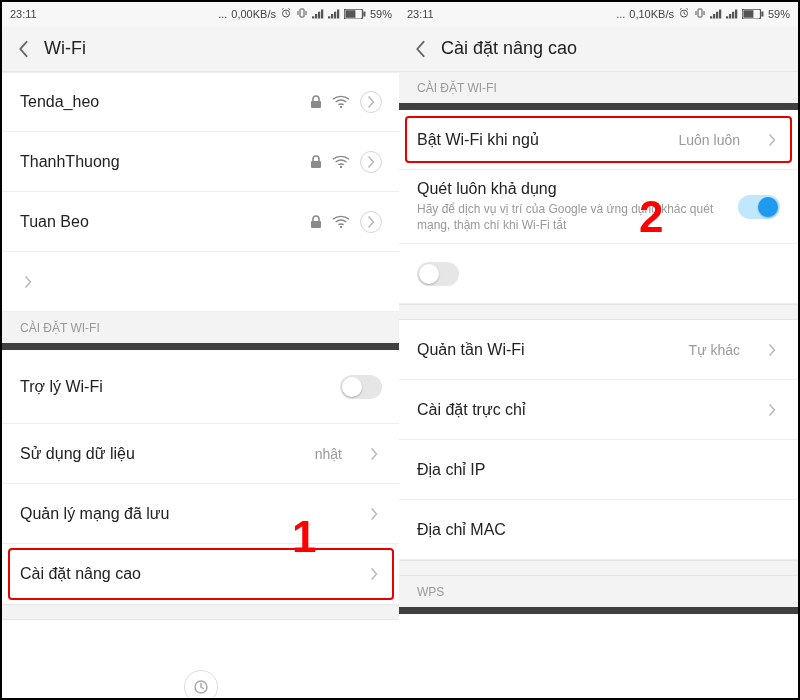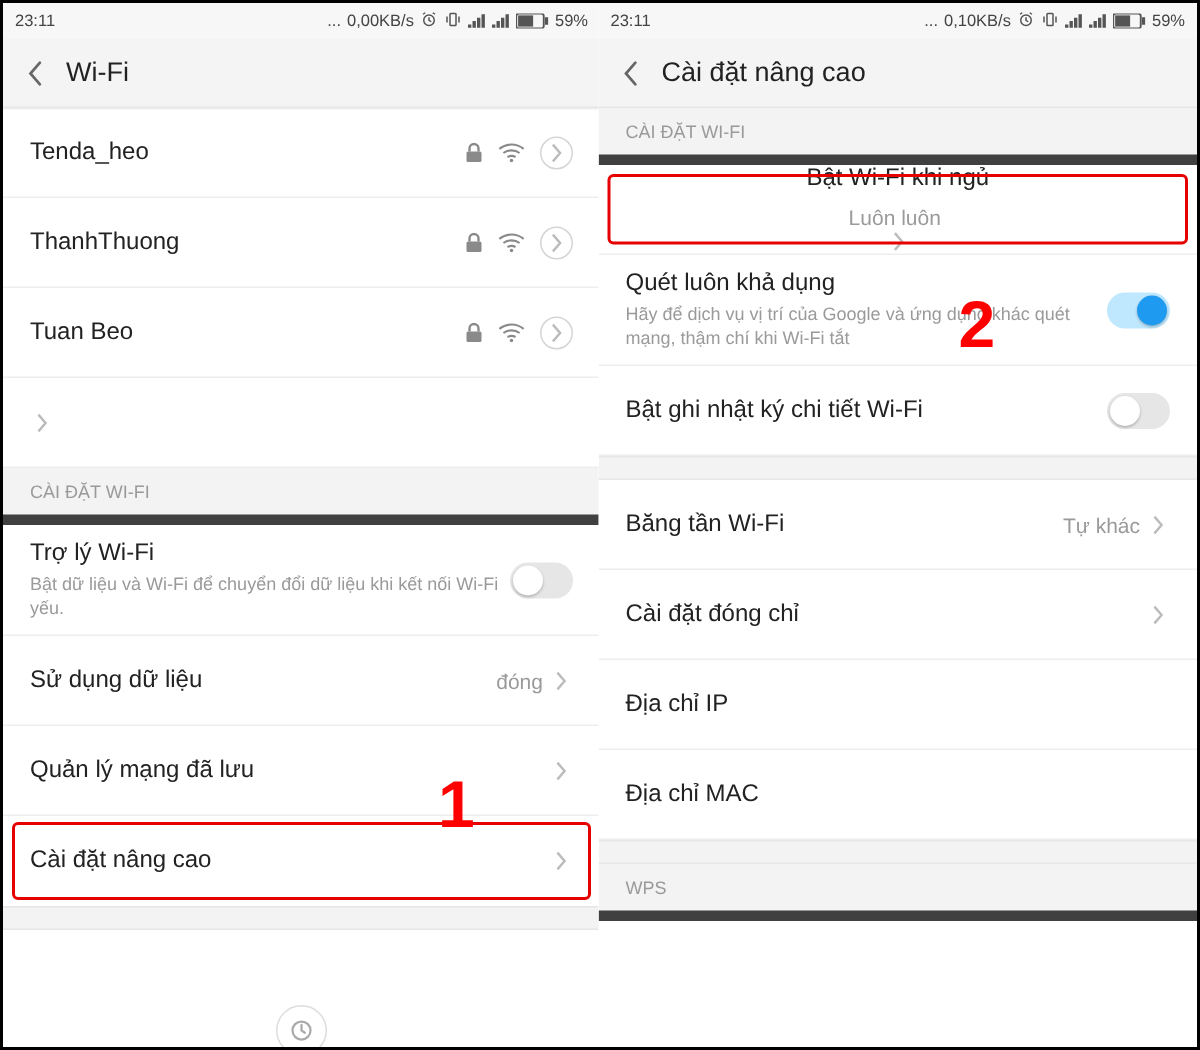--- a/index.html
+++ b/index.html
@@ -16,21 +16,21 @@
   .titlebar { height:46px; background:#f4f4f4; display:flex; align-items:center; padding:0 10px; border-bottom:1px solid #e6e6e6;text-align:right; }
   .titlebar .back { width:22px; height:22px; display:flex; align-items:center; justify-content:center; color:#555; margin-right:10px; }
   .titlebar .title { font-size:18px; color:#222; font-weight:500; }
 
   .scroll { position:absolute; top:70px; bottom:0; left:0; right:0; overflow:hidden; }
 
   .row { min-height:60px; display:flex; align-items:center; padding:0 18px; border-bottom:1px solid #eee; background:#fff; position:relative; }
   .row.tall { min-height:74px; padding-top:10px; padding-bottom:10px; }
   .row .label { font-size:16px; color:#222; flex:1; }
   .row .sub { font-size:12px; color:#9a9a9a; line-height:1.35; margin-top:3px; }
-  .row .value { font-size:14px; color:#9a9a9a; margin-right:4px; }
+  .row .value { font-size:14px; color:#9a9a9a; margin-right:24px; }
   .row .trail { display:flex; align-items:center; gap:10px; }
   .row .col { display:flex; flex-direction:column; flex:1; }
   .row.noborder { border-bottom:none; }
 
   .section-gap { height:16px; background:#f3f3f3; border-top:1px solid #e6e6e6; border-bottom:1px solid #e6e6e6; }
   .section-h { height:38px; background:#f3f3f3; display:flex; align-items:flex-end; padding:0 18px 8px; font-size:12px; color:#9a9a9a; border-bottom:7px solid #404040; }
 
   .chev { width:16px; height:16px; }
   .chev-circle { width:22px; height:22px; border:1px solid #d5d5d5; border-radius:50%; display:flex; align-items:center; justify-content:center; }
   .lock-ico { width:12px; height:14px; }
@@ -177,30 +177,29 @@
           </span>
       </div>
 
       <div class="section-h">
           <span>CÀI ĐẶT WI-FI</span>
         </div>
 
       <div class="row tall">
         <div class="col">
           <span class="label">Trợ lý Wi-Fi</span>
-          <span class="sub">Bật dữ liệu và Wi-Fi để chuyển đổi dữ liệu khi kết nối Wi-Fi yếu.</span>
         </div>
         <span class="toggle">
             <span class="knob"></span>
           </span>
       </div>
 
       <div class="row">
         <span class="label">Sử dụng dữ liệu</span>
-        <span class="value">đóng</span>
+        <span class="value">nhật</span>
         <span>
             <svg class="chev" viewBox="0 0 12 20">
               <path d="M3 3 L9 10 L3 17" stroke="#bbb" stroke-width="2" fill="none"></path>
             </svg>
           </span>
       </div>
 
       <div class="row">
         <span class="label">Quản lý mạng đã lưu</span>
         <span>
@@ -275,21 +274,21 @@
           </svg>
       </span>
       <span class="title">Cài đặt nâng cao</span>
     </div>
 
     <div class="scroll">
       <div class="section-h" style="border-top:none;">
           <span>CÀI ĐẶT WI-FI</span>
         </div>
 
-      <div class="row" style="position:relative;flex-direction:column;">
+      <div class="row" style="position:relative;">
         <span class="label">Bật Wi-Fi khi ngủ</span>
         <span class="value">Luôn luôn</span>
         <span>
             <svg class="chev" viewBox="0 0 12 20">
               <path d="M3 3 L9 10 L3 17" stroke="#bbb" stroke-width="2" fill="none"></path>
             </svg>
           </span>
         <span class="hl" style="left:6px; right:6px; top:6px; bottom:6px;"></span>
       </div>
 
@@ -297,40 +296,39 @@
         <div class="col">
           <span class="label">Quét luôn khả dụng</span>
           <span class="sub">Hãy để dịch vụ vị trí của Google và ứng dụng khác quét mạng, thậm chí khi Wi-Fi tắt</span>
         </div>
         <span class="toggle on">
             <span class="knob"></span>
           </span>
       </div>
 
       <div class="row">
-        <span class="label">Bật ghi nhật ký chi tiết Wi-Fi</span>
         <span class="toggle">
             <span class="knob"></span>
           </span>
       </div>
 
       <div class="section-gap"></div>
 
       <div class="row">
-        <span class="label">Băng tần Wi-Fi</span>
+        <span class="label">Quản tần Wi-Fi</span>
         <span class="value">Tự khác</span>
         <span>
             <svg class="chev" viewBox="0 0 12 20">
               <path d="M3 3 L9 10 L3 17" stroke="#bbb" stroke-width="2" fill="none"></path>
             </svg>
           </span>
       </div>
 
       <div class="row">
-        <span class="label">Cài đặt đóng chỉ</span>
+        <span class="label">Cài đặt trực chỉ</span>
         <span>
             <svg class="chev" viewBox="0 0 12 20">
               <path d="M3 3 L9 10 L3 17" stroke="#bbb" stroke-width="2" fill="none"></path>
             </svg>
           </span>
       </div>
 
       <div class="row">
         <span class="label">Địa chỉ IP</span>
       </div>

